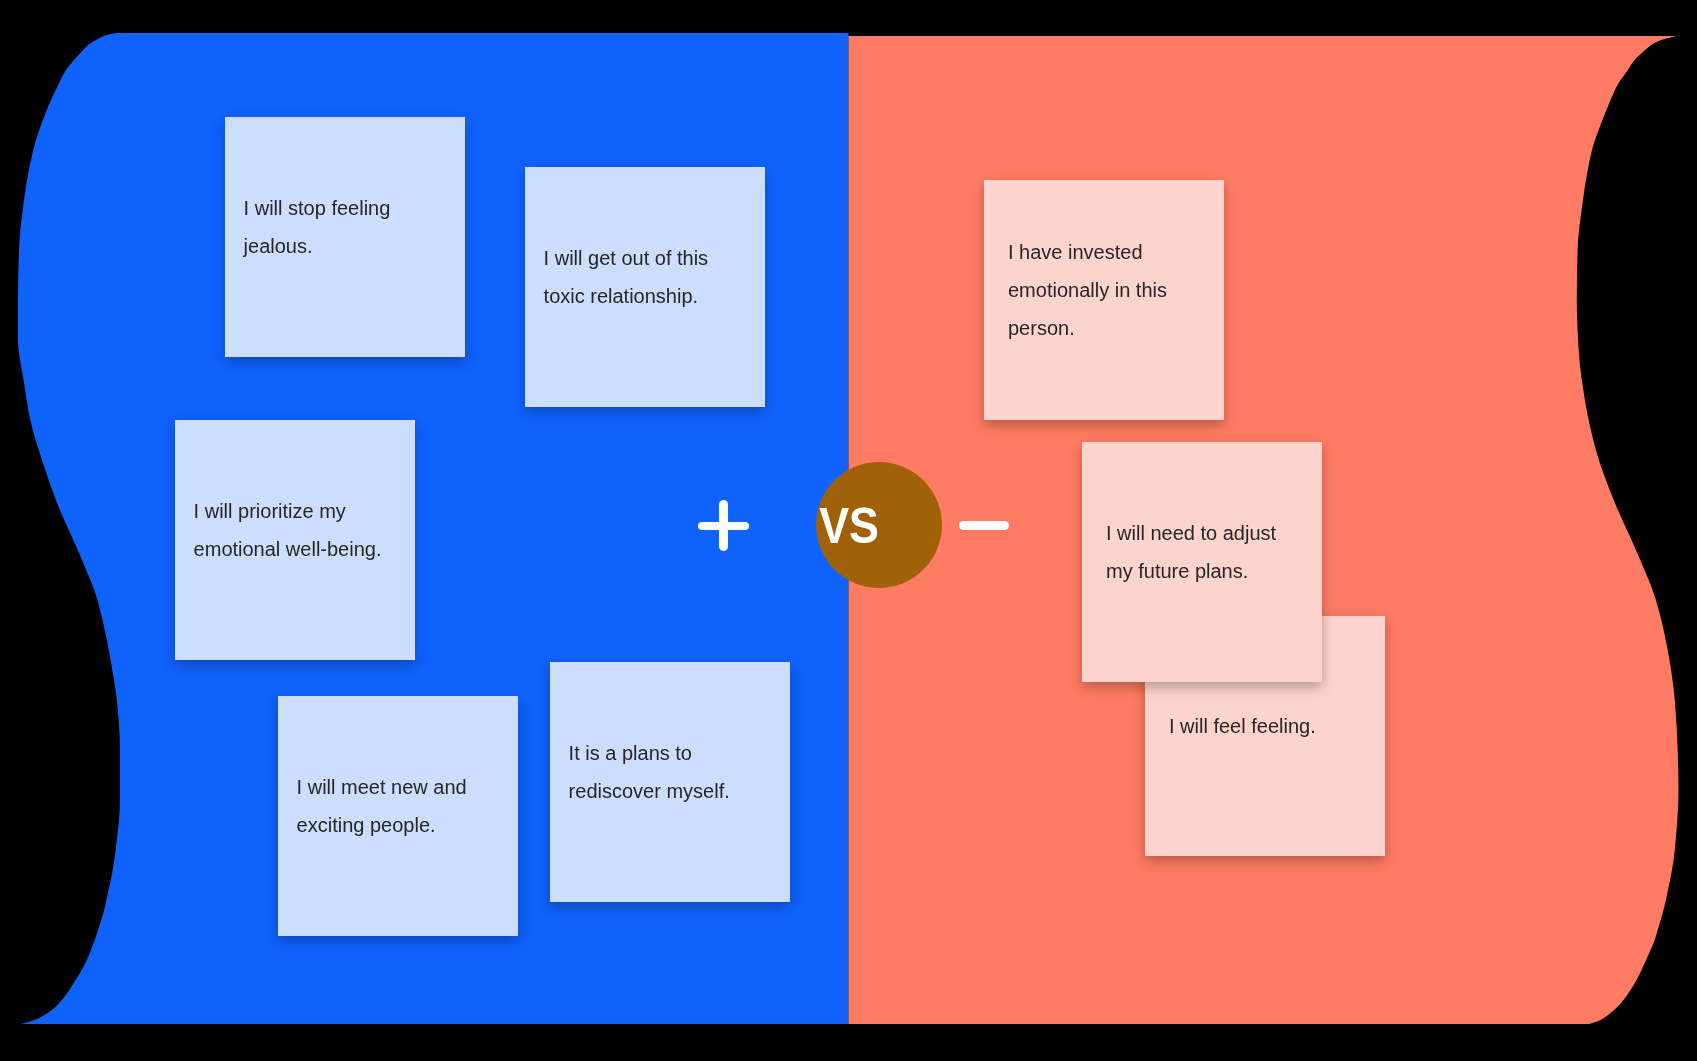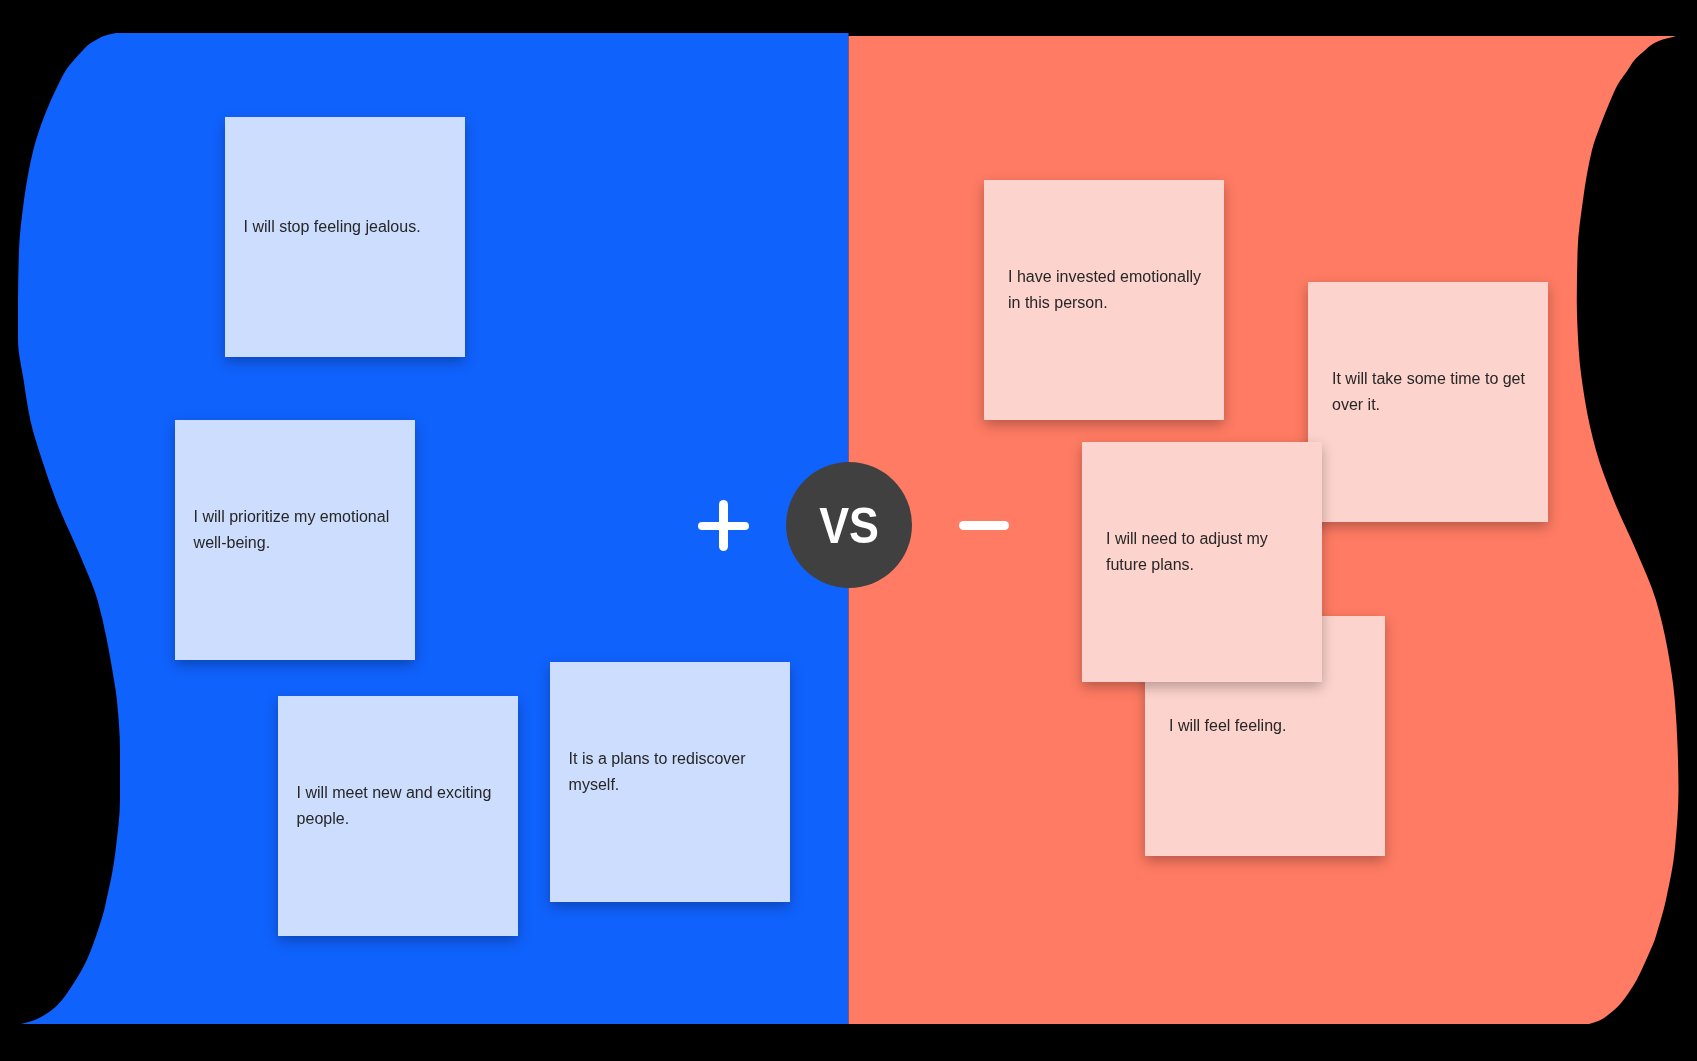--- a/index.html
+++ b/index.html
@@ -6,59 +6,59 @@
   html,body{margin:0;padding:0;background:#000;}
   body{width:1697px;height:1061px;overflow:hidden;
        font-family:"Liberation Sans",sans-serif;
        -webkit-font-smoothing:antialiased;}
   #stage{position:relative;width:1697px;height:1061px;background:#000;}
   #bgsvg{position:absolute;left:0;top:0;width:1697px;height:1061px;}
 
   .note{position:absolute;width:240px;height:240px;box-sizing:border-box;
         display:flex;align-items:center;padding:0 18.6px;
         box-shadow:0 5px 12px rgba(0,0,0,0.28);}
-  .note .txt{font-size:16px;line-height:26px;color:#262626;display:block;width:100%;
+  .note .txt{font-size:20px;line-height:38px;color:#262626;display:block;width:100%;
              transform:translateY(-10px) translateZ(0);}
   .note.pros{background:#ccddfd;}
   .note.cons{background:#fdd3cd;padding-left:24px;}
 
-  #vs-badge{position:absolute;left:786px;top:462px;width:126px;height:126px;border-radius:50%;
-            background:#404040;display:flex;align-items:center;justify-content:center;}
+  #vs-badge{position:absolute;left:816px;top:462px;width:126px;height:126px;border-radius:50%;
+            background:#a16207;display:flex;align-items:center;}
   #vs-badge .vs{color:#fff;font-size:49.5px;font-weight:700;line-height:1;
                 transform:scaleX(.905) translateY(1px);}
   .sign{position:absolute;background:#fff;border-radius:5px;}
 </style>
 </head>
 <body>
 
 <div id="stage">
 
   <svg id="bgsvg" viewBox="0 0 1697 1061">
     <path fill="#1062fd" d="M 848.5 33 L 116 33 C 111.08 34.00 106.60 35.00 103.90 36.00 C 100.31 37.33 98.35 38.67 96.00 40.00 C 93.06 41.67 90.14 43.33 88.10 45.00 C 86.06 46.67 84.70 48.33 83.10 50.00 C 79.91 53.33 76.84 56.67 74.00 60.00 C 71.16 63.33 68.15 66.67 66.00 70.00 C 62.78 75.00 60.59 80.00 58.10 85.00 C 55.61 90.00 53.18 95.00 51.00 100.00 C 47.36 108.33 43.90 116.67 41.00 125.00 C 38.10 133.33 35.39 141.67 33.30 150.00 C 31.21 158.33 29.52 166.67 28.00 175.00 C 26.48 183.33 25.05 191.67 24.00 200.00 C 21.89 216.67 19.56 233.33 19.00 250.00 C 18.44 266.67 18.00 283.33 18.00 300.00 C 18.00 313.33 18.00 326.67 18.00 340.00 C 18.00 353.33 21.57 366.67 23.60 380.00 C 25.63 393.33 27.46 406.67 30.30 420.00 C 33.14 433.33 37.76 446.67 42.00 460.00 C 46.24 473.33 50.79 486.67 55.90 500.00 C 63.57 520.00 73.83 540.00 82.00 560.00 C 87.44 573.33 93.78 586.67 97.50 600.00 C 104.93 626.67 109.61 653.33 114.00 680.00 C 115.10 686.67 116.29 693.33 116.90 700.00 C 118.44 716.67 120.00 733.33 120.00 750.00 C 120.00 766.67 120.00 783.33 120.00 800.00 C 120.00 816.67 117.49 833.33 115.60 850.00 C 114.84 856.67 113.83 863.33 112.70 870.00 C 111.01 880.00 108.56 890.00 106.40 900.00 C 105.68 903.33 105.04 906.67 104.20 910.00 C 102.53 916.67 100.33 923.33 98.10 930.00 C 94.75 940.00 91.37 950.00 86.80 960.00 C 82.99 968.33 77.94 976.67 72.50 985.00 C 68.15 991.67 64.04 998.33 57.50 1005.00 C 54.23 1008.33 49.86 1011.67 44.50 1015.00 C 41.82 1016.67 38.81 1018.33 34.60 1020.00 C 31.23 1021.33 26.37 1022.67 21.00 1024.00 L 848.5 1024 Z"></path>
     <path fill="#ff7b63" d="M 848.5 36 L 1676 36 C 1674.90 36.33 1673.79 36.67 1672.60 37.00 C 1669.04 38.00 1663.89 39.00 1661.20 40.00 C 1656.72 41.67 1653.67 43.33 1651.20 45.00 C 1648.73 46.67 1647.19 48.33 1645.30 50.00 C 1641.52 53.33 1637.26 56.67 1634.50 60.00 C 1631.74 63.33 1630.06 66.67 1627.80 70.00 C 1624.41 75.00 1620.25 80.00 1617.50 85.00 C 1614.75 90.00 1612.76 95.00 1610.60 100.00 C 1607.00 108.33 1603.58 116.67 1600.50 125.00 C 1597.42 133.33 1594.03 141.67 1592.00 150.00 C 1587.94 166.67 1585.25 183.33 1583.00 200.00 C 1580.75 216.67 1578.06 233.33 1577.60 250.00 C 1577.14 266.67 1576.80 283.33 1576.80 300.00 C 1576.80 316.67 1577.73 333.33 1578.70 350.00 C 1579.67 366.67 1582.26 383.33 1584.90 400.00 C 1587.54 416.67 1591.37 433.33 1595.90 450.00 C 1600.43 466.67 1607.11 483.33 1613.70 500.00 C 1620.29 516.67 1628.89 533.33 1635.90 550.00 C 1642.91 566.67 1650.95 583.33 1655.90 600.00 C 1660.85 616.67 1664.74 633.33 1667.70 650.00 C 1670.66 666.67 1673.43 683.33 1674.80 700.00 C 1676.17 716.67 1677.21 733.33 1677.70 750.00 C 1678.09 763.33 1678.50 776.67 1678.50 790.00 C 1678.50 810.00 1676.66 830.00 1674.80 850.00 C 1673.25 866.67 1669.42 883.33 1665.90 900.00 C 1665.20 903.33 1664.37 906.67 1663.50 910.00 C 1661.77 916.67 1659.67 923.33 1657.70 930.00 C 1656.72 933.33 1655.87 936.67 1654.70 940.00 C 1653.53 943.33 1651.93 946.67 1650.50 950.00 C 1649.07 953.33 1647.62 956.67 1646.10 960.00 C 1643.07 966.67 1640.21 973.33 1636.60 980.00 C 1634.79 983.33 1632.72 986.67 1630.50 990.00 C 1627.17 995.00 1623.86 1000.00 1619.30 1005.00 C 1616.26 1008.33 1612.36 1011.67 1608.00 1015.00 C 1605.82 1016.67 1603.82 1018.33 1600.50 1020.00 C 1597.84 1021.33 1593.65 1022.67 1589.00 1024.00 L 848.5 1024 Z"></path>
   </svg>
 
   <div class="note pros" style="left:225px;top:117px;z-index:1">
     <span class="txt">I will stop feeling jealous.</span>
   </div>
+  <div class="note pros" style="left:525px;top:167px;z-index:2">
+    <span class="txt">I will get out of this toxic relationship.</span>
+  </div>
   <div class="note pros" style="left:175px;top:420px;z-index:3">
     <span class="txt">I will prioritize my emotional well-being.</span>
   </div>
   <div class="note pros" style="left:550px;top:662px;z-index:4">
     <span class="txt">It is a plans to rediscover myself.</span>
   </div>
   <div class="note pros" style="left:278px;top:696px;z-index:5">
     <span class="txt">I will meet new and exciting people.</span>
   </div>
 
   <div class="note cons" style="left:984px;top:180px;z-index:1">
     <span class="txt">I have invested emotionally in this person.</span>
-  </div>
-  <div class="note cons" style="left:1308px;top:282px;z-index:2">
-    <span class="txt">It will take some time to get over it.</span>
   </div>
   <div class="note cons" style="left:1145px;top:616px;z-index:3">
     <span class="txt">I will feel feeling.</span>
   </div>
   <div class="note cons" style="left:1082px;top:442px;z-index:4">
     <span class="txt">I will need to adjust my future plans.</span>
   </div>
 
   <div class="sign" style="left:698px;top:521.5px;width:50.5px;height:8.8px;z-index:10"></div>
   <div class="sign" style="left:719px;top:500px;width:8.7px;height:51px;z-index:10"></div>

